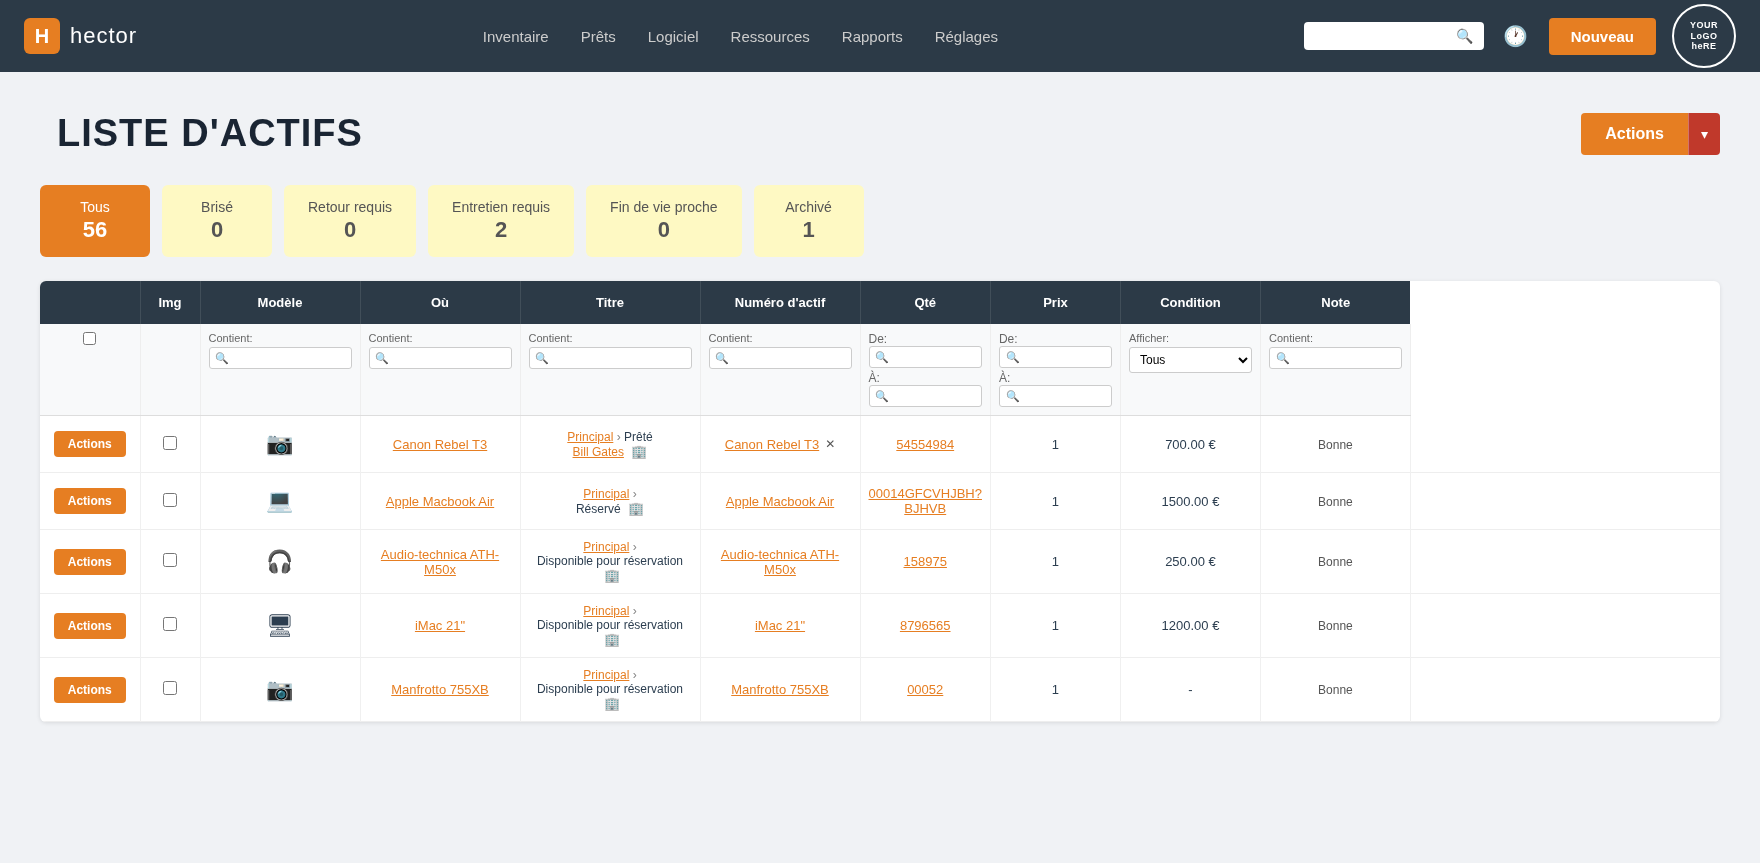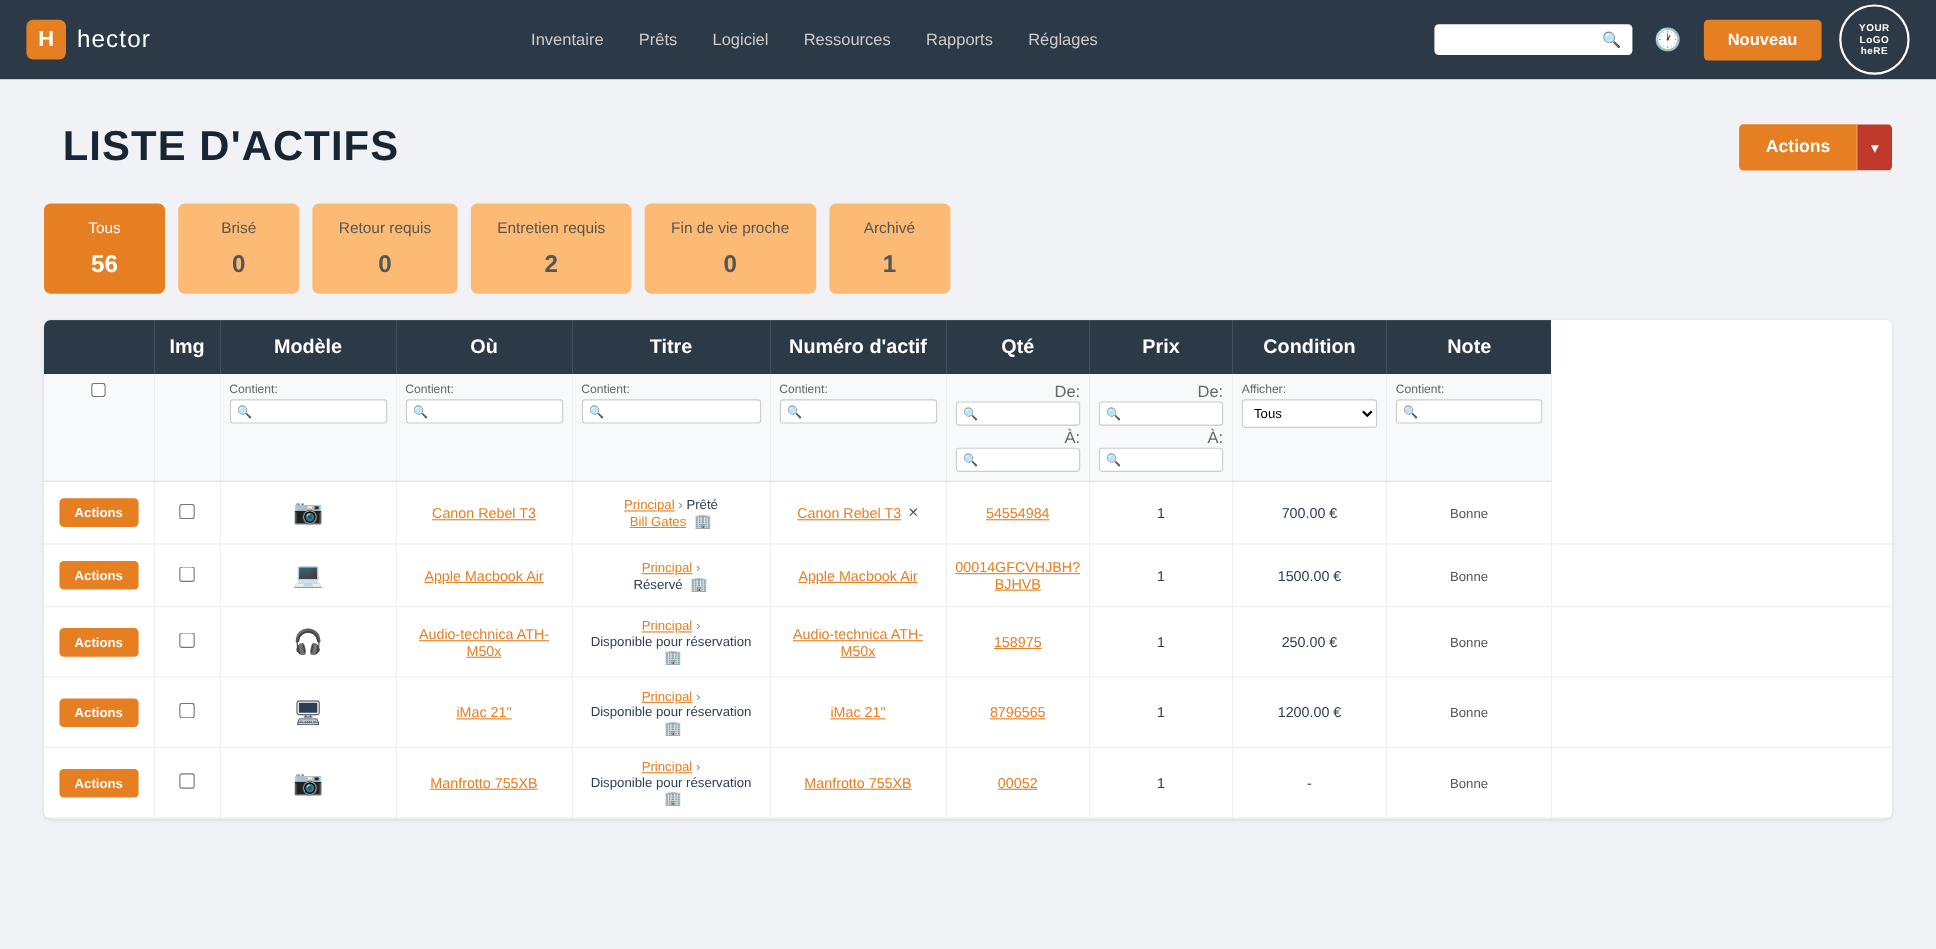--- a/index.html
+++ b/index.html
@@ -150,41 +150,41 @@
       border-left: 1px solid rgba(255,255,255,0.3);
     }
 
     
     .filter-tabs {
       display: flex;
       gap: 12px;
       margin-bottom: 24px;
     }
     .filter-tab {
-      background: #fdba74;
+      background: #fef9c3;
       border: none;
       border-radius: 6px;
       padding: 14px 24px;
       cursor: pointer;
       display: flex;
       flex-direction: column;
       align-items: center;
       min-width: 110px;
       font-size: 14px;
       color: #555;
       font-weight: 500;
     }
     .filter-tab.active {
       background: #e67e22;
       color: white;
     }
     .filter-tab .tab-count {
       font-size: 22px;
       font-weight: 700;
-      margin-top: 12px;
+      margin-top: 2px;
     }
     .filter-tab.active .tab-count { color: white; }
 
     
     .table-container {
       background: white;
       border-radius: 6px;
       overflow: hidden;
       box-shadow: 0 1px 4px rgba(0,0,0,0.1);
     }
@@ -194,21 +194,21 @@
       font-size: 13px;
     }
     .asset-table thead tr:first-child {
       background: #2c3a47;
       color: white;
     }
     .asset-table thead tr:first-child th {
       padding: 14px 10px;
       text-align: center;
       font-weight: 600;
-      font-size: 18px;
+      font-size: 13px;
       border-right: 1px solid rgba(255,255,255,0.1);
     }
     .asset-table thead tr:first-child th:last-child { border-right: none; }
 
     
     .asset-table thead tr:nth-child(2) {
       background: #f8f9fa;
     }
     .asset-table thead tr:nth-child(2) td {
       padding: 8px 8px;
@@ -286,21 +286,21 @@
     .select-filter {
       width: 100%;
       border: 1px solid #ccc;
       border-radius: 3px;
       padding: 4px 6px;
       font-size: 12px;
       background: white;
       outline: none;
     }
     .filter-double { display: flex; flex-direction: column; gap: 3px; }
-    .filter-row-label { font-size: 15px; color: #666; text-align: right; }
+    .filter-row-label { font-size: 12px; color: #666; }
   </style>
 </head>
 <body>
 
 <nav class="navbar">
   <div class="navbar-brand">
     <div class="brand-icon">H</div>
     <span class="brand-name">hector</span>
   </div>
   <div class="nav-links">

